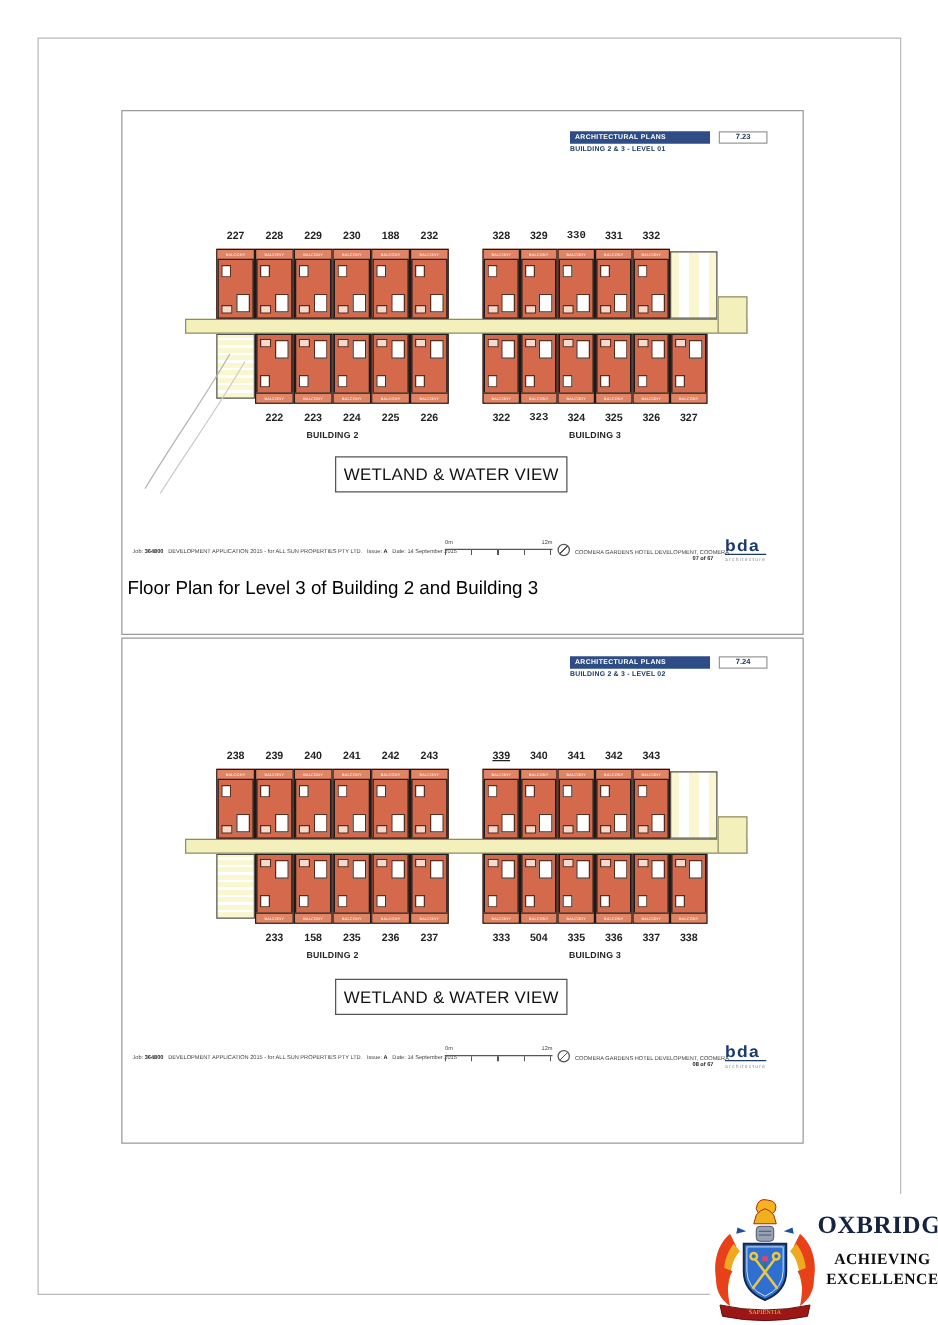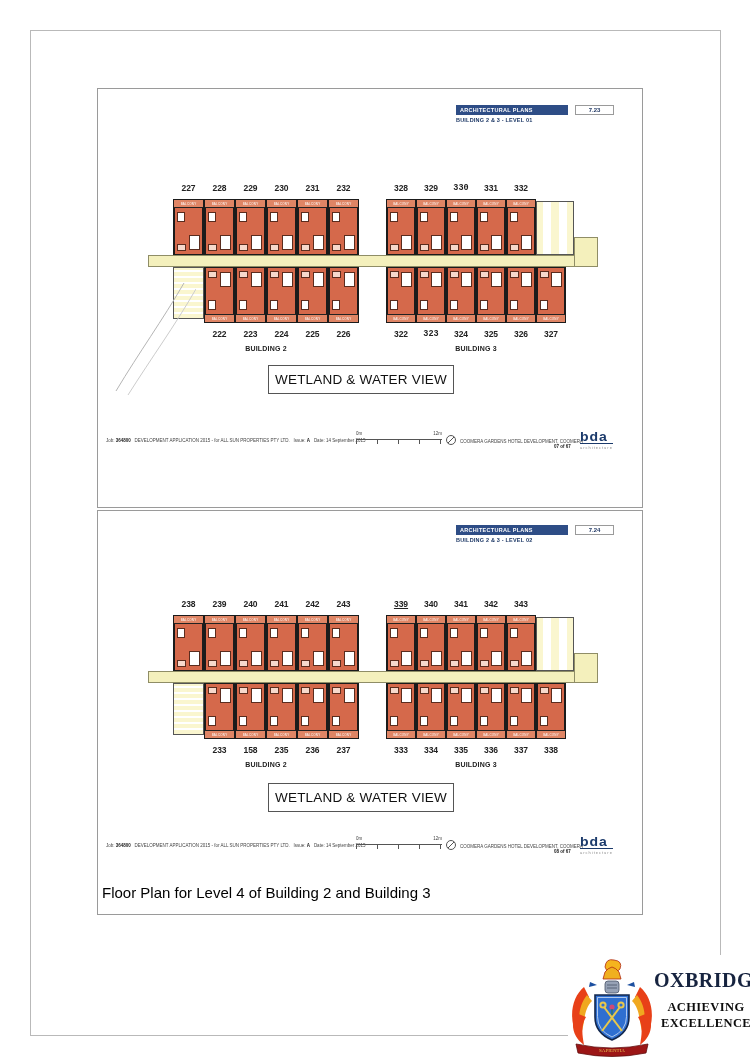--- a/index.html
+++ b/index.html
@@ -81,21 +81,21 @@
         <div class="hdr-num">7.23</div>
       </div>
       <div class="hdr-sub">BUILDING 2 &amp; 3 - LEVEL 01</div>
     </div>
 
     <div class="plan" id="plan0" style="top:94px;">
         <div class="pnum" style="left: 27px; top: 0px; width: 31px; height: 11px; position: absolute;">227</div>
         <div class="pnum" style="left: 58px; top: 0px; width: 31px; height: 11px; position: absolute;">228</div>
         <div class="pnum" style="left: 89px; top: 0px; width: 31px; height: 11px; position: absolute;">229</div>
         <div class="pnum" style="left: 120px; top: 0px; width: 31px; height: 11px; position: absolute;">230</div>
-        <div class="pnum" style="left: 151px; top: 0px; width: 31px; height: 11px; position: absolute;">231</div>
+        <div class="pnum" style="left: 151px; top: 0px; width: 31px; height: 11px; position: absolute;">188</div>
         <div class="pnum" style="left: 182px; top: 0px; width: 31px; height: 11px; position: absolute;">232</div>
         <div class="pnum" style="left: 240px; top: 0px; width: 30px; height: 11px; position: absolute;">328</div>
         <div class="pnum" style="left: 270px; top: 0px; width: 30px; height: 11px; position: absolute;">329</div>
         <div class="pnum" style="left: 300px; top: 0px; width: 30px; height: 11px; position: absolute; font-family: Liberation Mono, monospace;">330</div>
         <div class="pnum" style="left: 330px; top: 0px; width: 30px; height: 11px; position: absolute;">331</div>
         <div class="pnum" style="left: 360px; top: 0px; width: 30px; height: 11px; position: absolute;">332</div>
         <div class="pnum" style="left: 58px; top: 146px; width: 31px; height: 11px; position: absolute;">222</div>
         <div class="pnum" style="left: 89px; top: 146px; width: 31px; height: 11px; position: absolute;">223</div>
         <div class="pnum" style="left: 120px; top: 146px; width: 31px; height: 11px; position: absolute;">224</div>
         <div class="pnum" style="left: 151px; top: 146px; width: 31px; height: 11px; position: absolute;">225</div>
@@ -269,20 +269,21 @@
       </div>
       <div class="north"></div>
       <div class="f-client">COOMERA GARDENS HOTEL DEVELOPMENT, COOMERA</div>
       <div class="f-sheet">07 of 67</div>
       <div class="bda">
         <div class="bda-word">bda</div>
         <div class="bda-sub">architecture</div>
       </div>
     </div>
 
+    <div class="caption" style="top:373px;">Floor Plan for Level 3 of Building 2 and Building 3</div>
   </section>
 
   <section class="panel" style="top:510px;height:405px;">
     <div class="hdr" style="top:14px;">
       <div class="hdr-row">
         <div class="hdr-bar">ARCHITECTURAL PLANS</div>
         <div class="hdr-num">7.24</div>
       </div>
       <div class="hdr-sub">BUILDING 2 &amp; 3 - LEVEL 02</div>
     </div>
@@ -298,21 +299,21 @@
         <div class="pnum" style="left: 270px; top: 0px; width: 30px; height: 11px; position: absolute;">340</div>
         <div class="pnum" style="left: 300px; top: 0px; width: 30px; height: 11px; position: absolute;">341</div>
         <div class="pnum" style="left: 330px; top: 0px; width: 30px; height: 11px; position: absolute;">342</div>
         <div class="pnum" style="left: 360px; top: 0px; width: 30px; height: 11px; position: absolute;">343</div>
         <div class="pnum" style="left: 58px; top: 146px; width: 31px; height: 11px; position: absolute;">233</div>
         <div class="pnum" style="left: 89px; top: 146px; width: 31px; height: 11px; position: absolute;">158</div>
         <div class="pnum" style="left: 120px; top: 146px; width: 31px; height: 11px; position: absolute;">235</div>
         <div class="pnum" style="left: 151px; top: 146px; width: 31px; height: 11px; position: absolute;">236</div>
         <div class="pnum" style="left: 182px; top: 146px; width: 31px; height: 11px; position: absolute;">237</div>
         <div class="pnum" style="left: 240px; top: 146px; width: 30px; height: 11px; position: absolute;">333</div>
-        <div class="pnum" style="left: 270px; top: 146px; width: 30px; height: 11px; position: absolute;">334</div>
+        <div class="pnum" style="left: 270px; top: 146px; width: 30px; height: 11px; position: absolute;">504</div>
         <div class="pnum" style="left: 300px; top: 146px; width: 30px; height: 11px; position: absolute;">335</div>
         <div class="pnum" style="left: 330px; top: 146px; width: 30px; height: 11px; position: absolute;">336</div>
         <div class="pnum" style="left: 360px; top: 146px; width: 30px; height: 11px; position: absolute;">337</div>
         <div class="pnum" style="left: 390px; top: 146px; width: 30px; height: 11px; position: absolute;">338</div>
         <div class="corridor" style="left: 2px; top: 72px; width: 450px; height: 12px; position: absolute;"></div>
         <div class="stair" style="left: 27px; top: 84px; width: 31px; height: 52px; position: absolute;"></div>
         <div class="lift" style="left: 390px; top: 18px; width: 38px; height: 54px; position: absolute;"></div>
         <div class="porch" style="left: 428px; top: 54px; width: 24px; height: 30px; position: absolute;"></div>
         <div class="room top" style="left: 27px; top: 16px; width: 31px; height: 56px; position: absolute;">
           <div class="balc">BALCONY</div>
@@ -469,21 +470,20 @@
       </div>
       <div class="north"></div>
       <div class="f-client">COOMERA GARDENS HOTEL DEVELOPMENT, COOMERA</div>
       <div class="f-sheet">08 of 67</div>
       <div class="bda">
         <div class="bda-word">bda</div>
         <div class="bda-sub">architecture</div>
       </div>
     </div>
 
-    <div class="caption" style="top:373px;">Floor Plan for Level 4 of Building 2 and Building 3</div>
   </section>
 
   <div class="brand">
     <svg width="88" height="104" viewBox="0 0 88 104">
 
       <path d="M16,32 C4,42 0,62 9,82 C13,68 11,52 21,42 Z" fill="#e84018"></path>
       <path d="M19,40 C11,50 9,64 14,76 C17,65 16,54 24,46 Z" fill="#f0a820"></path>
       <path d="M8,58 C2,70 5,82 16,90 C14,79 13,70 18,62 Z" fill="#e84018"></path>
       <path d="M72,32 C84,42 88,62 79,82 C75,68 77,52 67,42 Z" fill="#e84018"></path>
       <path d="M69,40 C77,50 79,64 74,76 C71,65 72,54 64,46 Z" fill="#f0a820"></path>

